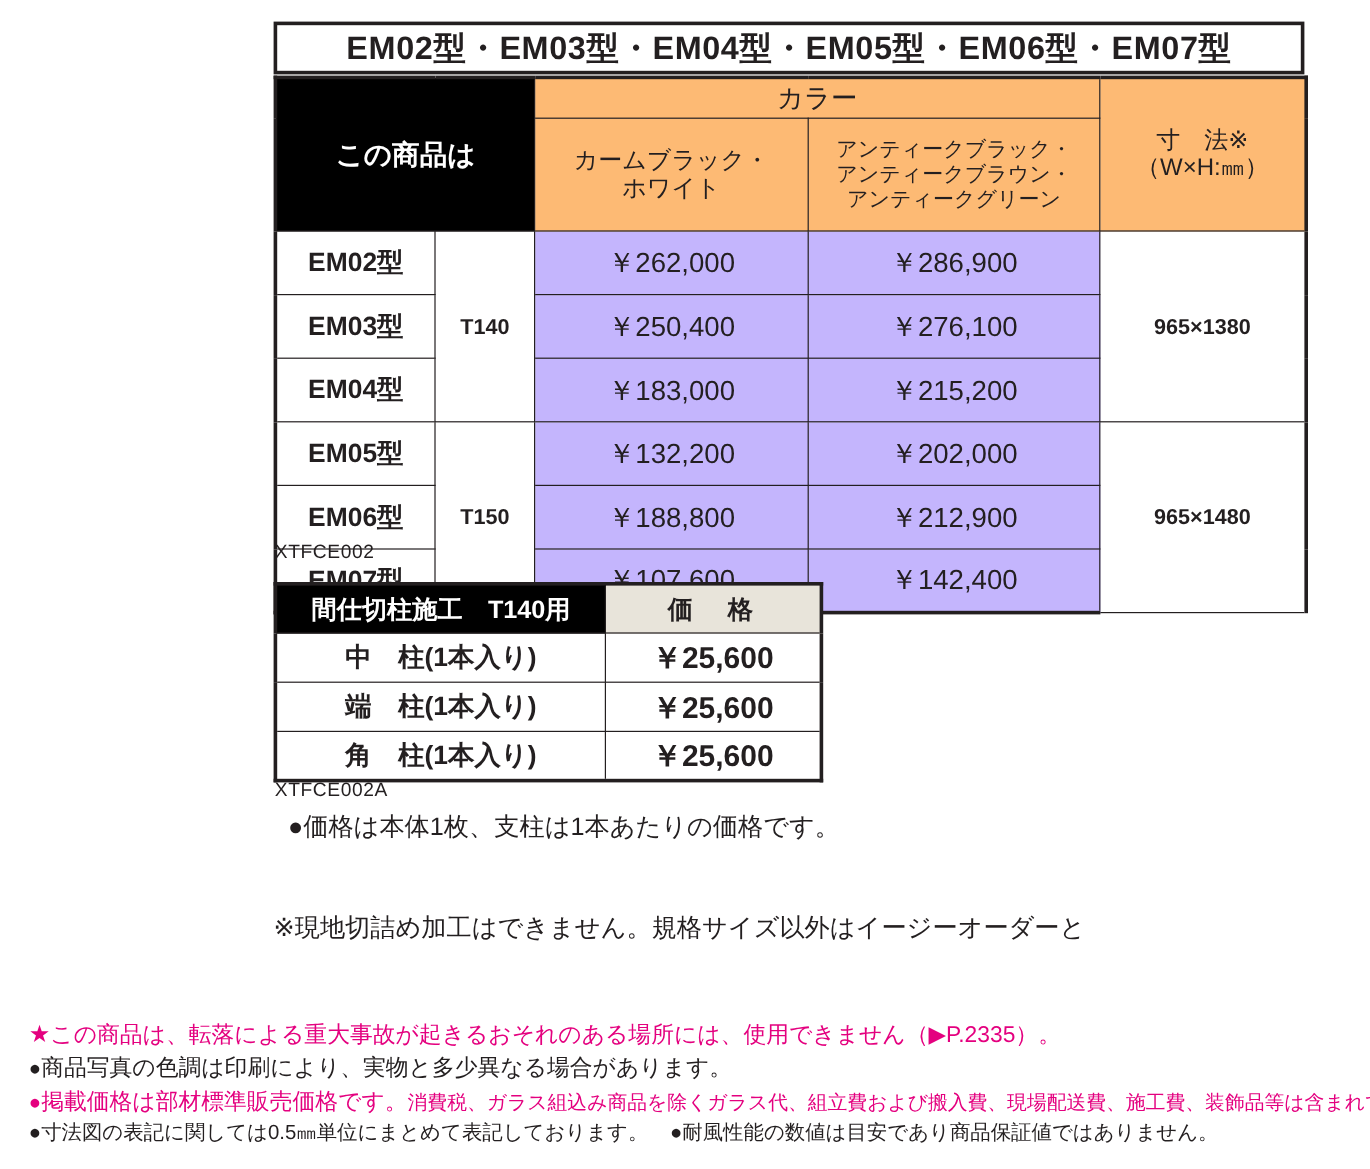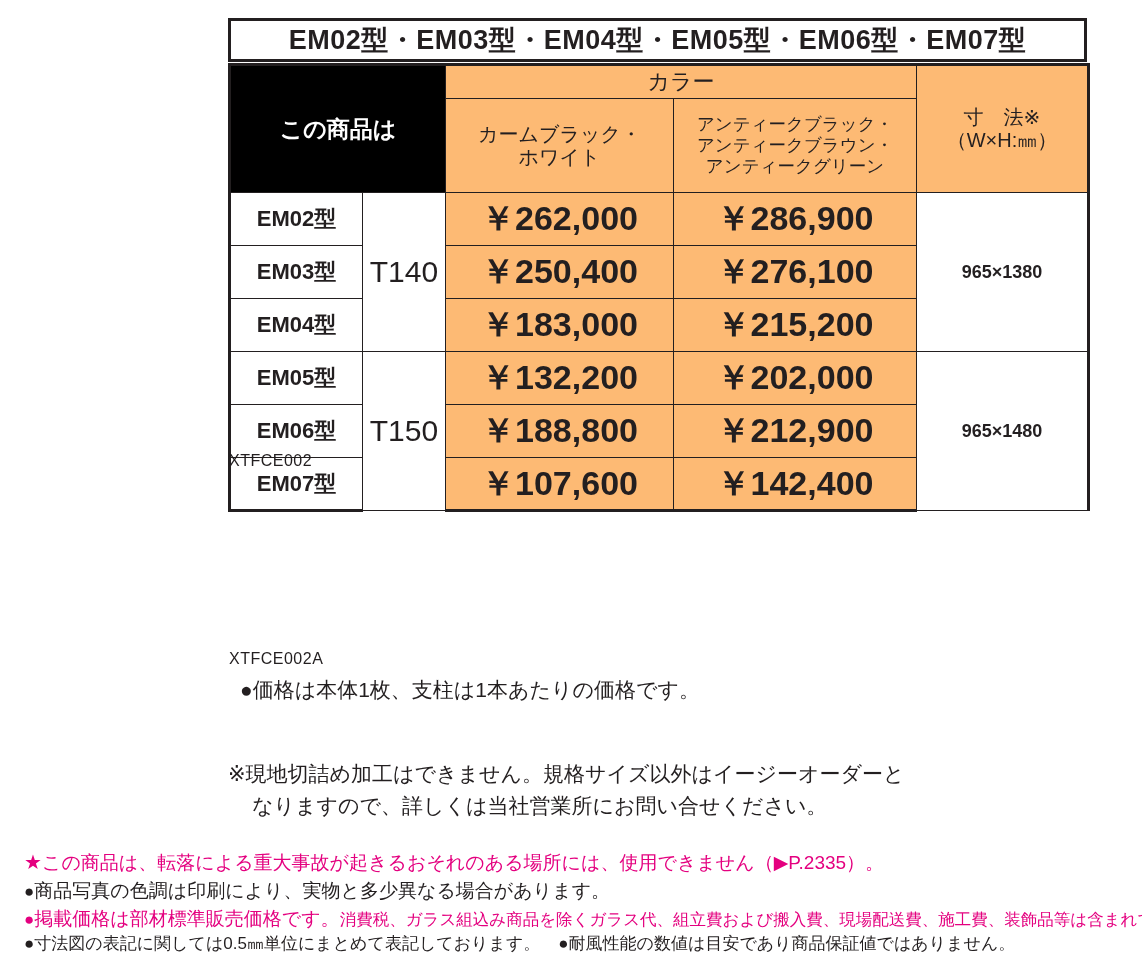--- a/index.html
+++ b/index.html
@@ -83,28 +83,28 @@
     line-height: 1.2;
   }
   .cell-model {
     font-size: 22px;
     font-weight: bold;
     text-align: center;
     background: #ffffff;
     height: 53px;
   }
   .cell-type {
-    font-size: 30px;
+    font-size: 18px;
+    font-weight: bold;
+    background: #ffffff;
+  }
+  .cell-price {
+    font-size: 23px;
     font-weight: normal;
-    background: #ffffff;
-  }
-  .cell-price {
-    font-size: 34px;
-    font-weight: bold;
-    background: #fdba74;
+    background: #c4b5fd;
   }
   .cell-dim {
     font-size: 18px;
     font-weight: bold;
     background: #ffffff;
   }
 
   .code-label {
     position: absolute;
     font-size: 16px;
@@ -280,29 +280,52 @@
       <tr>
         <td class="cell-model outer-left outer-bottom">EM07型</td>
         <td class="cell-price outer-bottom">￥107,600</td>
         <td class="cell-price outer-bottom">￥142,400</td>
       </tr>
     </tbody>
   </table>
 
   <div class="code-label" id="code-main">XTFCE002</div>
 
+  <table class="sub-table">
+    <colgroup>
+      <col style="width:275px">
+      <col style="width:180px">
+    </colgroup>
+    <tbody>
+      <tr>
+        <td class="sub-hdr-black outer-top outer-left">間仕切柱施工　T140用</td>
+        <td class="sub-hdr-beige outer-top outer-right">価　格</td>
+      </tr>
+      <tr>
+        <td class="sub-name outer-left">中　柱(1本入り)</td>
+        <td class="sub-price outer-right">￥25,600</td>
+      </tr>
+      <tr>
+        <td class="sub-name outer-left">端　柱(1本入り)</td>
+        <td class="sub-price outer-right">￥25,600</td>
+      </tr>
+      <tr>
+        <td class="sub-name outer-left outer-bottom">角　柱(1本入り)</td>
+        <td class="sub-price outer-right outer-bottom">￥25,600</td>
+      </tr>
+    </tbody>
+  </table>
 
   <div class="code-label" id="code-sub">XTFCE002A</div>
 
   <div class="note-line" id="note-price">●価格は本体1枚、支柱は1本あたりの価格です。</div>
 
 
   <div id="note-order">
     <span>※現地切詰め加工はできません。規格サイズ以外はイージーオーダーと</span>
-    <span class="indent">なりますので、詳しくは当社営業所にお問い合せください。</span>
   </div>
 
   <div class="footer">
     <span class="f-row f1">
       <span class="f-red star">★</span><span class="f-red">この商品は、転落による重大事故が起きるおそれのある場所には、使用できません（▶P.2335）。</span>
     </span>
     <span class="f-row f2">
       <span class="dot">●</span><span>商品写真の色調は印刷により、実物と多少異なる場合があります。</span>
     </span>
     <span class="f-row f3">

